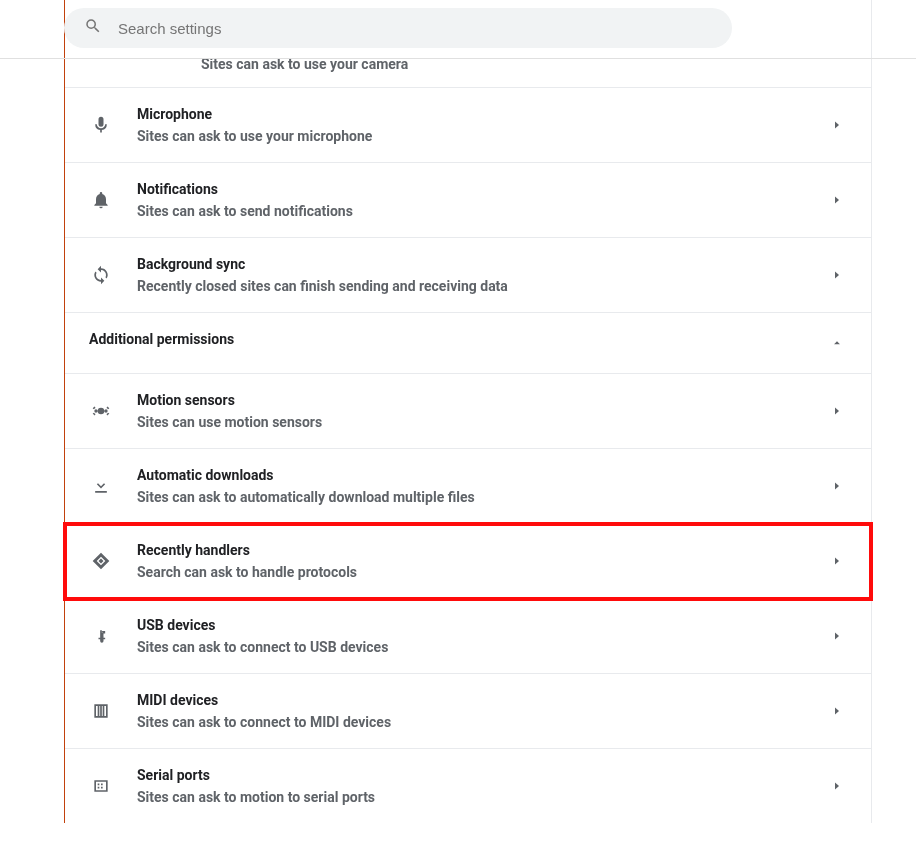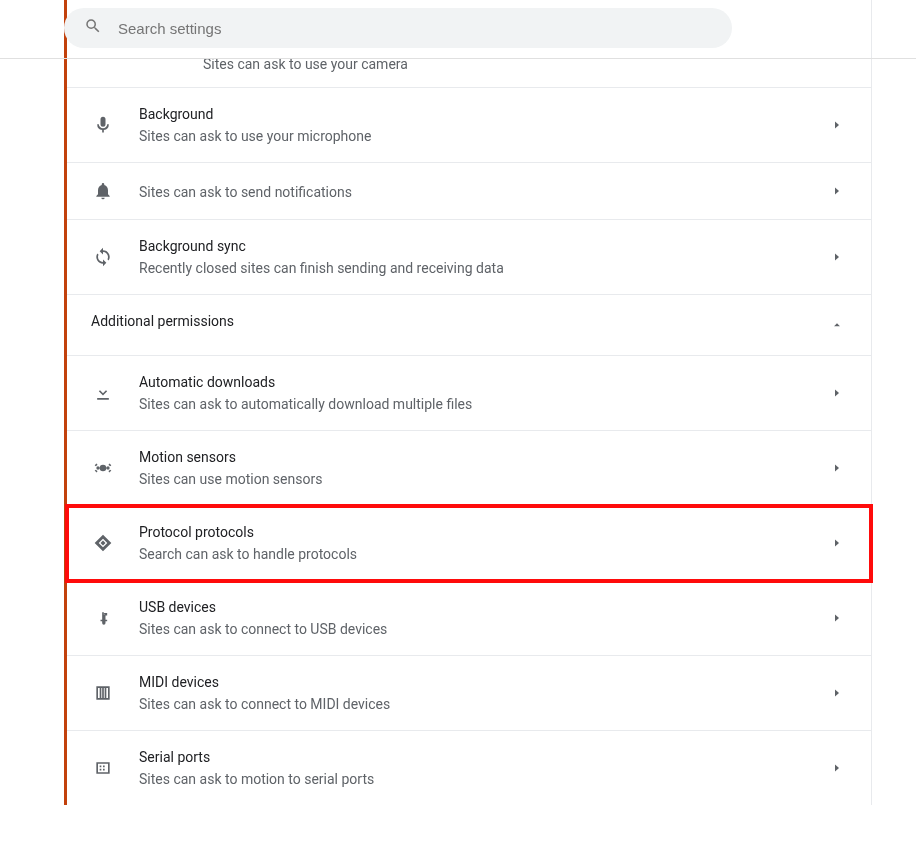--- a/index.html
+++ b/index.html
@@ -45,22 +45,23 @@
     z-index: 5;
   }
   .content {
     position: absolute;
     top: 0;
     left: 64px;
     width: 808px;
   }
   .card {
     background: #fff;
-    border-left: 3px solid #c2410c;
+    border-left: 1px solid #c2410c;
     border-right: 1px solid #e8eaed;
+    font-weight: bold;
   }
   .partial-row {
     height: 88px;
     padding: 56px 22px 0 136px;
     border-bottom: 1px solid #e8eaed;
     position: relative;
   }
   .partial-row .desc { color: #5f6368; font-size:14px; }
 
   .row {
@@ -127,37 +128,38 @@
       <div class="desc">Sites can ask to use your camera</div>
     </div>
 
     <div class="row">
       <span class="icon-slot">
         <svg width="20" height="20" viewBox="0 0 24 24">
             <path d="M12 14a3 3 0 003-3V5a3 3 0 00-6 0v6a3 3 0 003 3zm5-3a5 5 0 01-10 0H5a7 7 0 006 6.92V21h2v-3.08A7 7 0 0019 11h-2z"></path>
           </svg>
       </span>
       <div class="texts">
-        <div class="title">Background</div>
+        <div class="title">Microphone</div>
         <div class="desc">Sites can ask to use your microphone</div>
       </div>
       <span class="arrow">
         <svg width="12" height="12" viewBox="0 0 24 24">
             <path d="M8 5l8 7-8 7z"></path>
           </svg>
       </span>
     </div>
 
     <div class="row">
       <span class="icon-slot">
         <svg width="20" height="20" viewBox="0 0 24 24">
             <path d="M12 22a2 2 0 002-2h-4a2 2 0 002 2zm6-6V11c0-3.07-1.63-5.64-4.5-6.32V4a1.5 1.5 0 00-3 0v.68C7.63 5.36 6 7.92 6 11v5l-2 2v1h16v-1l-2-2z"></path>
           </svg>
       </span>
       <div class="texts">
+        <div class="title">Notifications</div>
         <div class="desc">Sites can ask to send notifications</div>
       </div>
       <span class="arrow">
         <svg width="12" height="12" viewBox="0 0 24 24">
             <path d="M8 5l8 7-8 7z"></path>
           </svg>
       </span>
     </div>
 
     <div class="row">
@@ -182,59 +184,59 @@
       <span class="arrow">
         <svg width="14" height="14" viewBox="0 0 24 24">
             <path d="M7 14l5-5 5 5z"></path>
           </svg>
       </span>
     </div>
 
     <div class="row">
       <span class="icon-slot nested">
         <svg width="20" height="20" viewBox="0 0 24 24">
+            <path d="M4 12a2 2 0 012-2 2 2 0 010 4 2 2 0 01-2-2zm14-2a2 2 0 110 4 2 2 0 010-4zm-6-2a4 4 0 100 8 4 4 0 000-8zM2 9c.6-1 1.5-1.8 2.6-2.3l.8 1.8C4.7 8.8 4 9.4 3.6 10L2 9zm20 0l-1.6 1c-.4-.6-1.1-1.2-1.8-1.5l.8-1.8C20.5 7.2 21.4 8 22 9zM2 15l1.6-1c.4.6 1.1 1.2 1.8 1.5l-.8 1.8C3.5 16.8 2.6 16 2 15zm20 0c-.6 1-1.5 1.8-2.6 2.3l-.8-1.8c.7-.3 1.4-.9 1.8-1.5L22 15z"></path>
+          </svg>
+      </span>
+      <div class="texts">
+        <div class="title">Motion sensors</div>
+        <div class="desc">Sites can use motion sensors</div>
+      </div>
+      <span class="arrow">
+        <svg width="12" height="12" viewBox="0 0 24 24">
+            <path d="M8 5l8 7-8 7z"></path>
+          </svg>
+      </span>
+    </div>
+
+    <div class="row">
+      <span class="icon-slot nested">
+        <svg width="20" height="20" viewBox="0 0 24 24">
             <path d="M5 20h14v-2H5v2zM12 4v8.17l3.59-3.58L17 10l-5 5-5-5 1.41-1.41L12 12.17V4h0z"></path>
           </svg>
       </span>
       <div class="texts">
         <div class="title">Automatic downloads</div>
         <div class="desc">Sites can ask to automatically download multiple files</div>
       </div>
       <span class="arrow">
         <svg width="12" height="12" viewBox="0 0 24 24">
             <path d="M8 5l8 7-8 7z"></path>
           </svg>
       </span>
     </div>
 
-    <div class="row">
-      <span class="icon-slot nested">
-        <svg width="20" height="20" viewBox="0 0 24 24">
-            <path d="M4 12a2 2 0 012-2 2 2 0 010 4 2 2 0 01-2-2zm14-2a2 2 0 110 4 2 2 0 010-4zm-6-2a4 4 0 100 8 4 4 0 000-8zM2 9c.6-1 1.5-1.8 2.6-2.3l.8 1.8C4.7 8.8 4 9.4 3.6 10L2 9zm20 0l-1.6 1c-.4-.6-1.1-1.2-1.8-1.5l.8-1.8C20.5 7.2 21.4 8 22 9zM2 15l1.6-1c.4.6 1.1 1.2 1.8 1.5l-.8 1.8C3.5 16.8 2.6 16 2 15zm20 0c-.6 1-1.5 1.8-2.6 2.3l-.8-1.8c.7-.3 1.4-.9 1.8-1.5L22 15z"></path>
-          </svg>
-      </span>
-      <div class="texts">
-        <div class="title">Motion sensors</div>
-        <div class="desc">Sites can use motion sensors</div>
-      </div>
-      <span class="arrow">
-        <svg width="12" height="12" viewBox="0 0 24 24">
-            <path d="M8 5l8 7-8 7z"></path>
-          </svg>
-      </span>
-    </div>
-
     <div class="row highlighted">
       <span class="icon-slot nested">
         <svg width="20" height="20" viewBox="0 0 24 24">
             <path d="M12 2l10 10-10 10L2 12 12 2zm0 4.83L6.83 12 12 17.17 17.17 12 12 6.83zM12 9l3 3-3 3-3-3 3-3z"></path>
           </svg>
       </span>
       <div class="texts">
-        <div class="title">Protocol protocols</div>
+        <div class="title">Recently handlers</div>
         <div class="desc">Search can ask to handle protocols</div>
       </div>
       <span class="arrow">
         <svg width="12" height="12" viewBox="0 0 24 24">
             <path d="M8 5l8 7-8 7z"></path>
           </svg>
       </span>
     </div>
 
     <div class="row">

